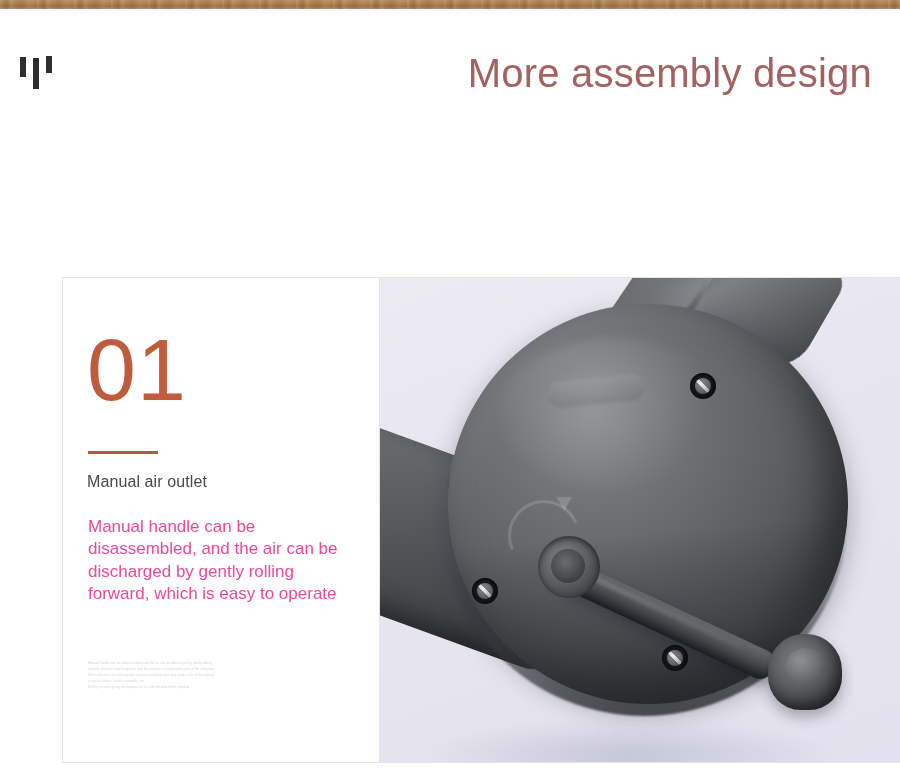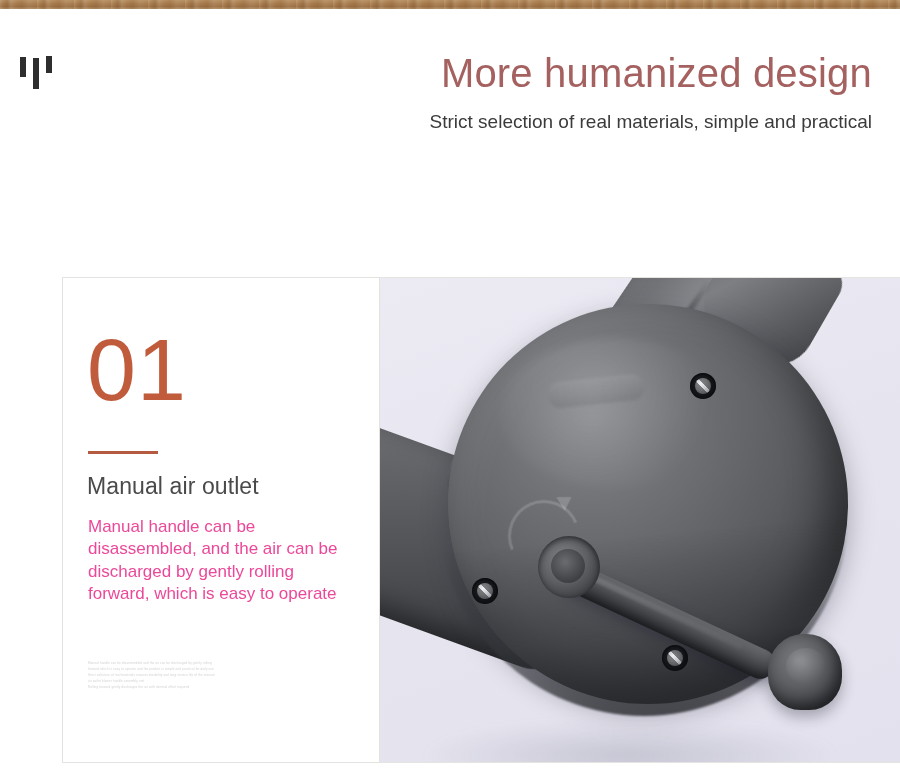--- a/index.html
+++ b/index.html
@@ -127,21 +127,21 @@
     width: 70px;
     height: 3px;
     background: #b55a3e;
   }
 
   .card-title {
     position: absolute;
     left: 24px;
     top: 195px;
     margin: 0;
-    font-size: 23px;
+    font-size: 16px;
     font-weight: 400;
     color: #4a4a4a;
     letter-spacing: 0.1px;
     white-space: nowrap;
   }
 
   .card-body {
     position: absolute;
     left: 25px;
     top: 238px;
@@ -431,22 +431,21 @@
 <div class="wood-bar"></div>
 
 <div class="header">
 
   <div class="mark">
     <span class="b1"></span>
     <span class="b2"></span>
     <span class="b3"></span>
   </div>
 
-  <h1 class="title">More humanized design</h1>
-  <p class="subtitle">Strict selection of real materials, simple and practical</p>
+  <h1 class="title">More assembly design</h1>
 </div>
 
 <div class="content">
 
   <div class="info-card">
     <p class="big-number">01</p>
     <div class="rule"></div>
     <h2 class="card-title">Manual air outlet</h2>
     <p class="card-body">Manual handle can be disassembled, and the air can be discharged by gently rolling forward, which is easy to operate</p>
 

